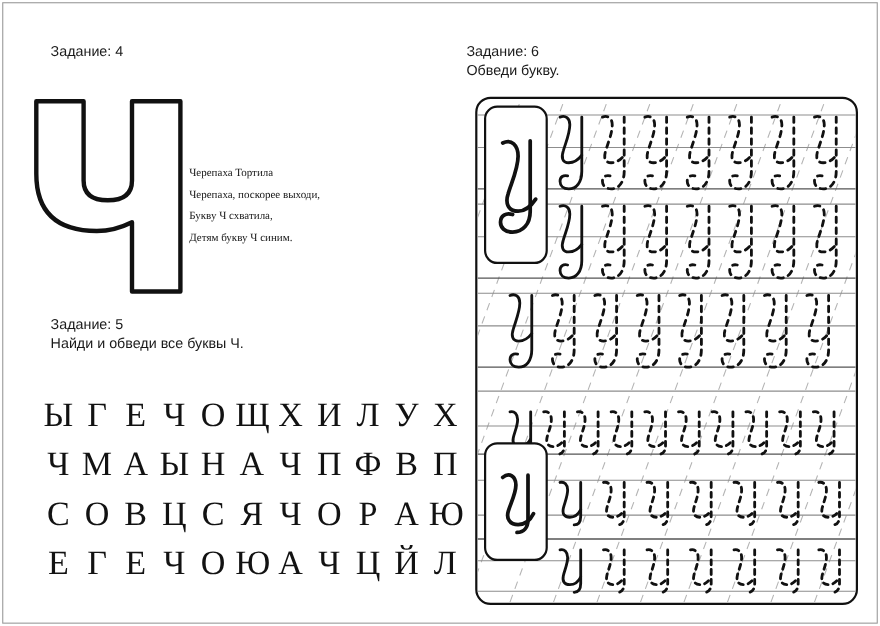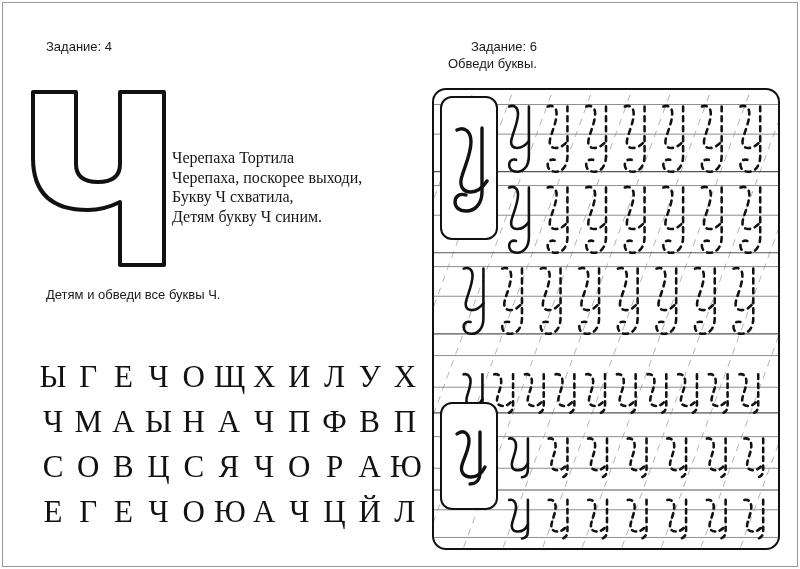--- a/index.html
+++ b/index.html
@@ -53,21 +53,21 @@
   }
   #big-letter svg { display: block; width: 145px; height: 185px; }
 
   
   #poem {
     position: absolute;
     left: 172px;
     top: 148px;
     width: 235px;
     font-family: "Liberation Serif", serif;
-    font-size: 16px;
+    font-size: 10px;
     line-height: 19.5px;
     color: #161616;
     white-space: nowrap;
   }
   #poem .poem-line { display: block; }
 
   
   #letter-grid {
     position: absolute;
     left: 38px;
@@ -84,21 +84,21 @@
     font-family: "Liberation Serif", serif;
     font-size: 31px;
     line-height: 38px;
     color: #121212;
     width: 30px;
     text-align: center;
     letter-spacing: 0;
   }
 
   
-  #task6-header { left: 448px; top: 38px; text-align: right; }
+  #task6-header { left: 424px; top: 38px; }
 
   #tracing-box {
     position: absolute;
     left: 432px;
     top: 88px;
     width: 348px;
     height: 462px;
     border: 2.5px solid #111111;
     border-radius: 14px;
     box-sizing: border-box;
@@ -163,21 +163,22 @@
   </div>
 
   <div id="poem">
     <span class="poem-line">Черепаха Тортила</span>
     <span class="poem-line">Черепаха, поскорее выходи,</span>
     <span class="poem-line">Букву Ч схватила,</span>
     <span class="poem-line">Детям букву Ч синим.</span>
   </div>
 
   <div class="task-header" id="task5-header">
-    <span class="task-line">Детям и обведи все буквы Ч.</span>
+    <span class="task-line">Задание: 5</span>
+    <span class="task-line">Найди и обведи все буквы Ч.</span>
   </div>
 
   <div id="letter-grid">
     <div class="letter-row">
       <span class="grid-letter">Ы</span>
       <span class="grid-letter">Г</span>
       <span class="grid-letter">Е</span>
       <span class="grid-letter">Ч</span>
       <span class="grid-letter">О</span>
       <span class="grid-letter">Щ</span>
@@ -223,21 +224,21 @@
       <span class="grid-letter">А</span>
       <span class="grid-letter">Ч</span>
       <span class="grid-letter">Ц</span>
       <span class="grid-letter">Й</span>
       <span class="grid-letter">Л</span>
     </div>
   </div>
 
   <div class="task-header" id="task6-header">
     <span class="task-line">Задание: 6</span>
-    <span class="task-line">Обведи буквы.</span>
+    <span class="task-line">Обведи букву.</span>
   </div>
 
   <div id="tracing-box">
     <svg viewBox="0 0 348 462" xmlns="http://www.w3.org/2000/svg" aria-hidden="true">
       <defs>
 
         <g id="che-up">
           <path d="M 2 2 C 7 0 11 3 11 9 C 11 17 7 26 5 33 C 3 39 4 44 10 44 C 15 44 19 41 22 37" fill="none" stroke="#111111" stroke-width="2.6" stroke-linecap="round"></path>
           <path d="M 22 2 C 22 18 22 38 22 52 C 22 62 17 68 10 68 C 5 68 2 65 2 61 C 2 57 5 55 9 56" fill="none" stroke="#111111" stroke-width="2.6" stroke-linecap="round"></path>
         </g>

